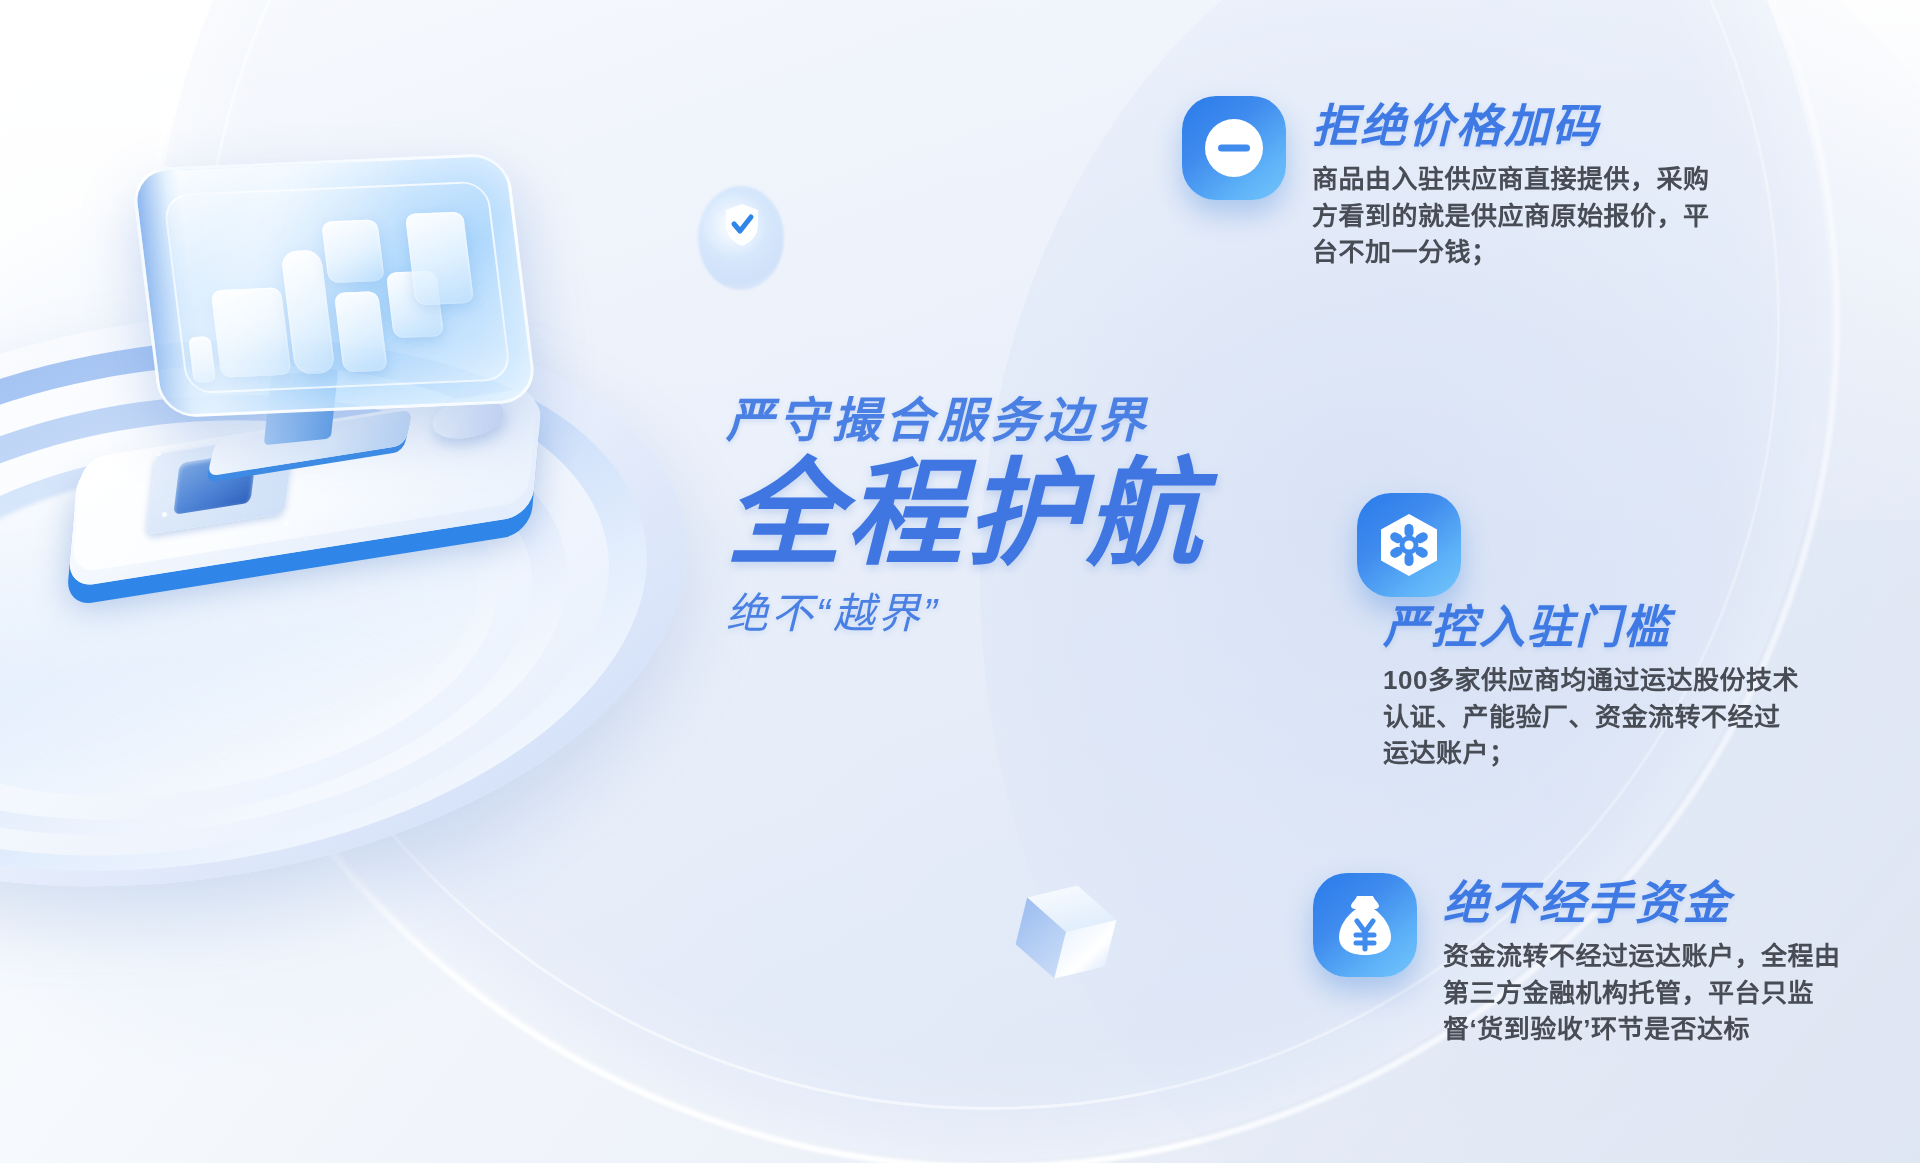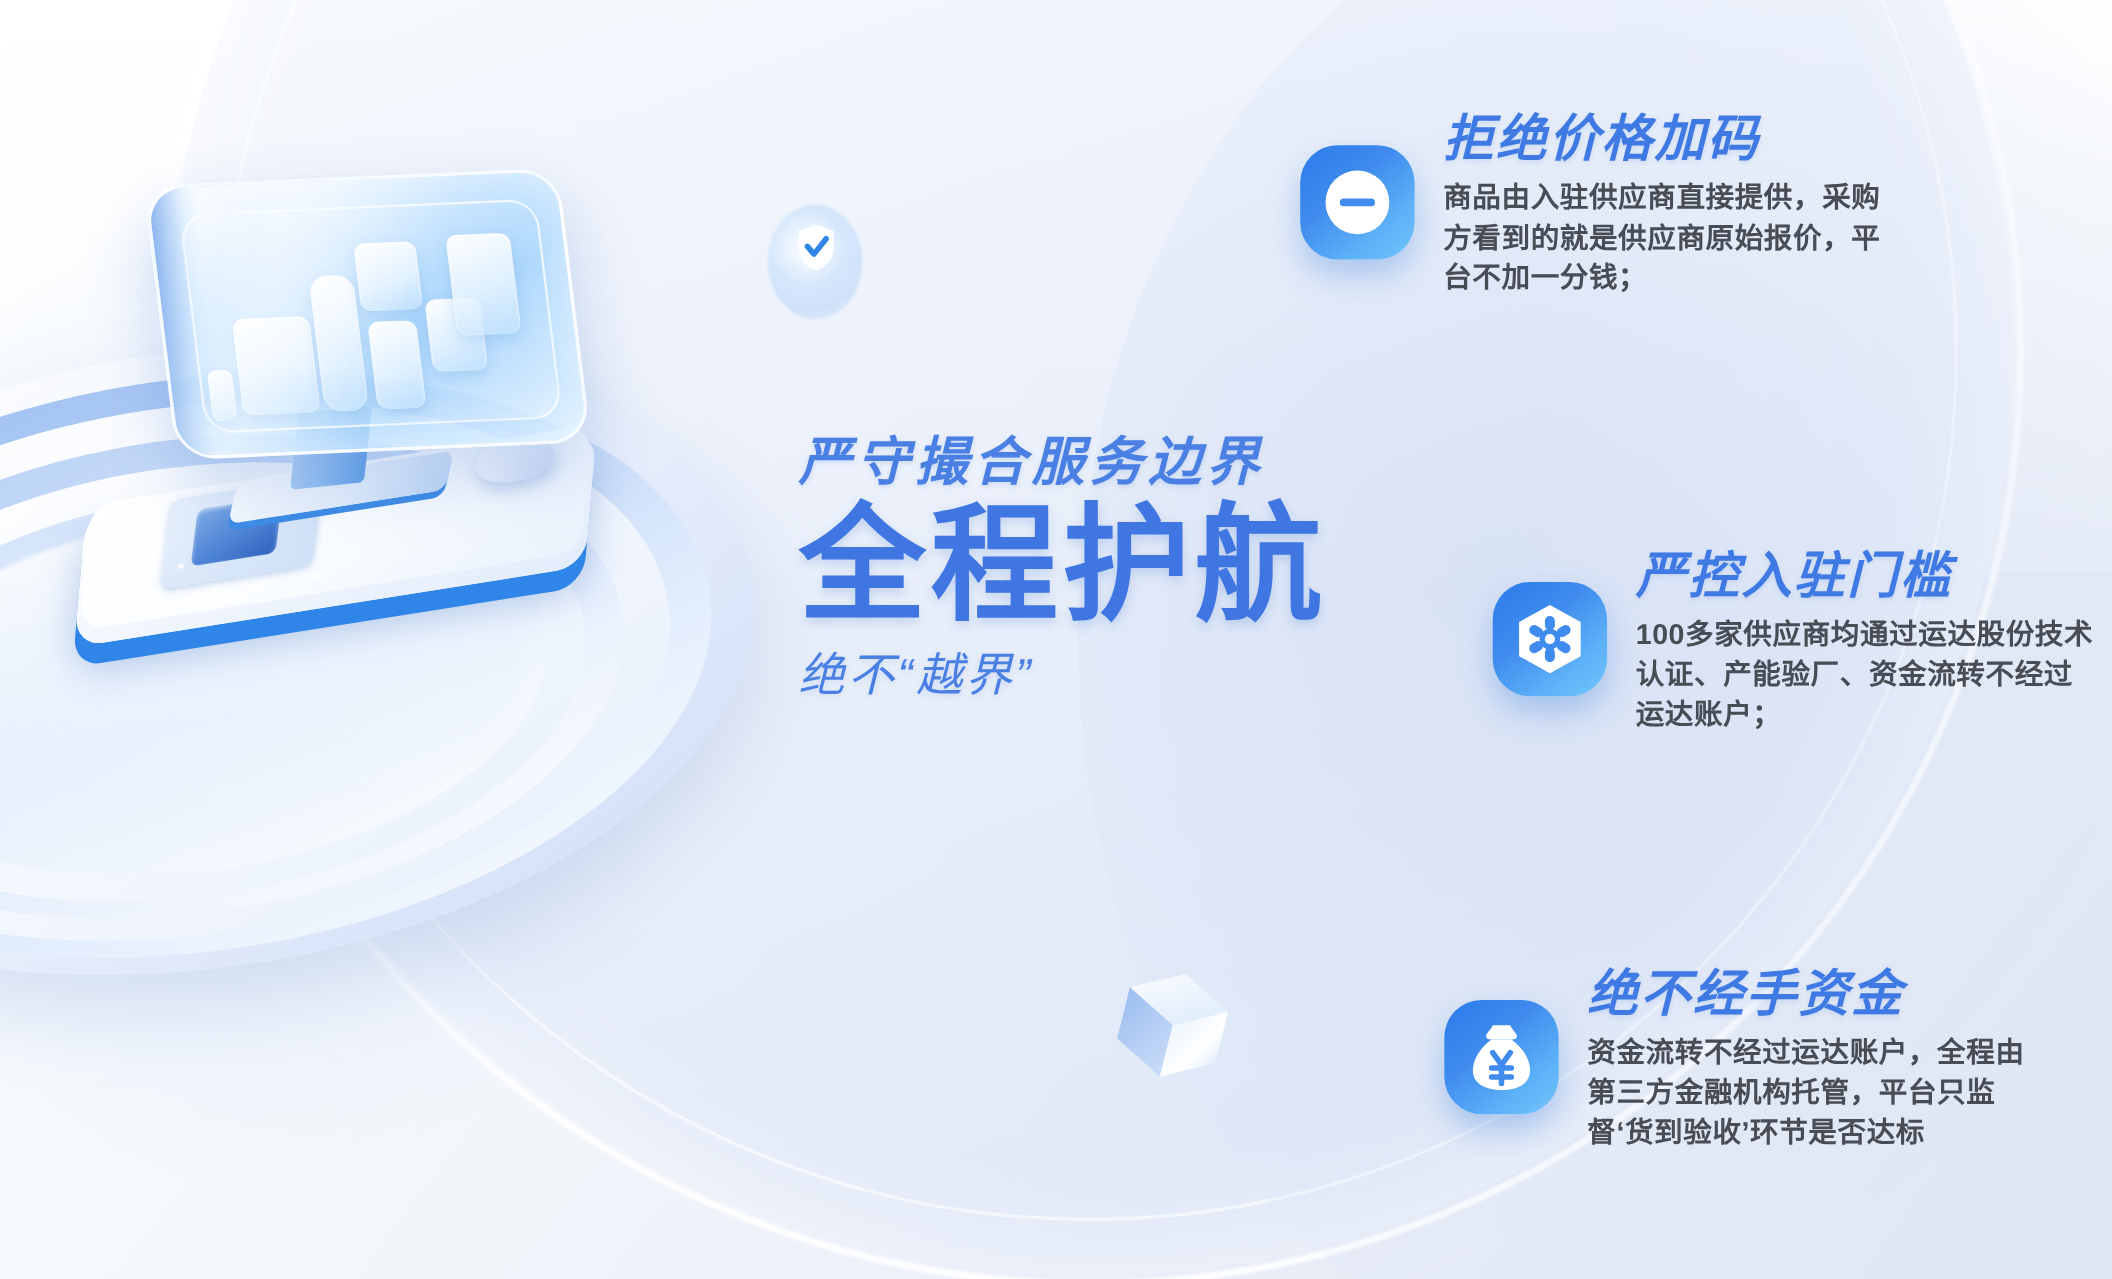--- a/index.html
+++ b/index.html
@@ -271,40 +271,41 @@
     letter-spacing: 5px;
     color: #4a7fe3;
     line-height: 1.05;
     white-space: nowrap;
     text-shadow: 0 2px 5px rgba(90,140,220,0.22);
   }
   .hl-2 {
     margin-top: 6px;
     font-size: 116px;
     font-weight: 700;
+    font-style: italic;
     letter-spacing: 4px;
     color: #3f76e2;
     line-height: 1.08;
     white-space: nowrap;
     text-shadow: 0 4px 10px rgba(80,130,215,0.25);
   }
   .hl-3 {
     margin-top: 14px;
     font-size: 42px;
     font-weight: 400;
     font-style: italic;
     letter-spacing: 3px;
     color: #4a7fe3;
     line-height: 1.05;
     white-space: nowrap;
     text-shadow: 0 2px 6px rgba(90,140,220,0.22);
   }
 
   
-  .feature { position: absolute; display: flex; align-items: center; }
+  .feature { position: absolute; display: flex; align-items: flex-start; }
   .feature-icon {
     flex: 0 0 auto;
     width: 104px; height: 104px;
     border-radius: 34px;
     background: linear-gradient(140deg, #2a7bea 0%, #3f8bee 38%, #5cb0f7 72%, #74c6fb 100%);
     box-shadow: 0 14px 28px rgba(50,120,215,0.32);
     display: flex; align-items: center; justify-content: center;
   }
   .feature-body { margin-left: 26px; padding-top: 6px; }
   .feature-title {
@@ -321,21 +322,21 @@
     margin-top: 9px;
     font-size: 26px;
     font-weight: 700;
     color: #474c55;
     line-height: 1.42;
     letter-spacing: 0.5px;
     max-width: 400px;
   }
 
   #feature-1 { left: 1182px; top: 96px; }
-  #feature-2 { left: 1357px; top: 493px; }
+  #feature-2 { left: 1357px; top: 493px; flex-direction: column; }
   #feature-3 { left: 1313px; top: 873px; }
   #feature-2 .feature-desc, #feature-3 .feature-desc { max-width: 420px; }
 </style>
 </head>
 <body>
 
 <div id="banner">
 
   <div class="bg-wash-top"></div>
   <div class="bg-circle"></div>

